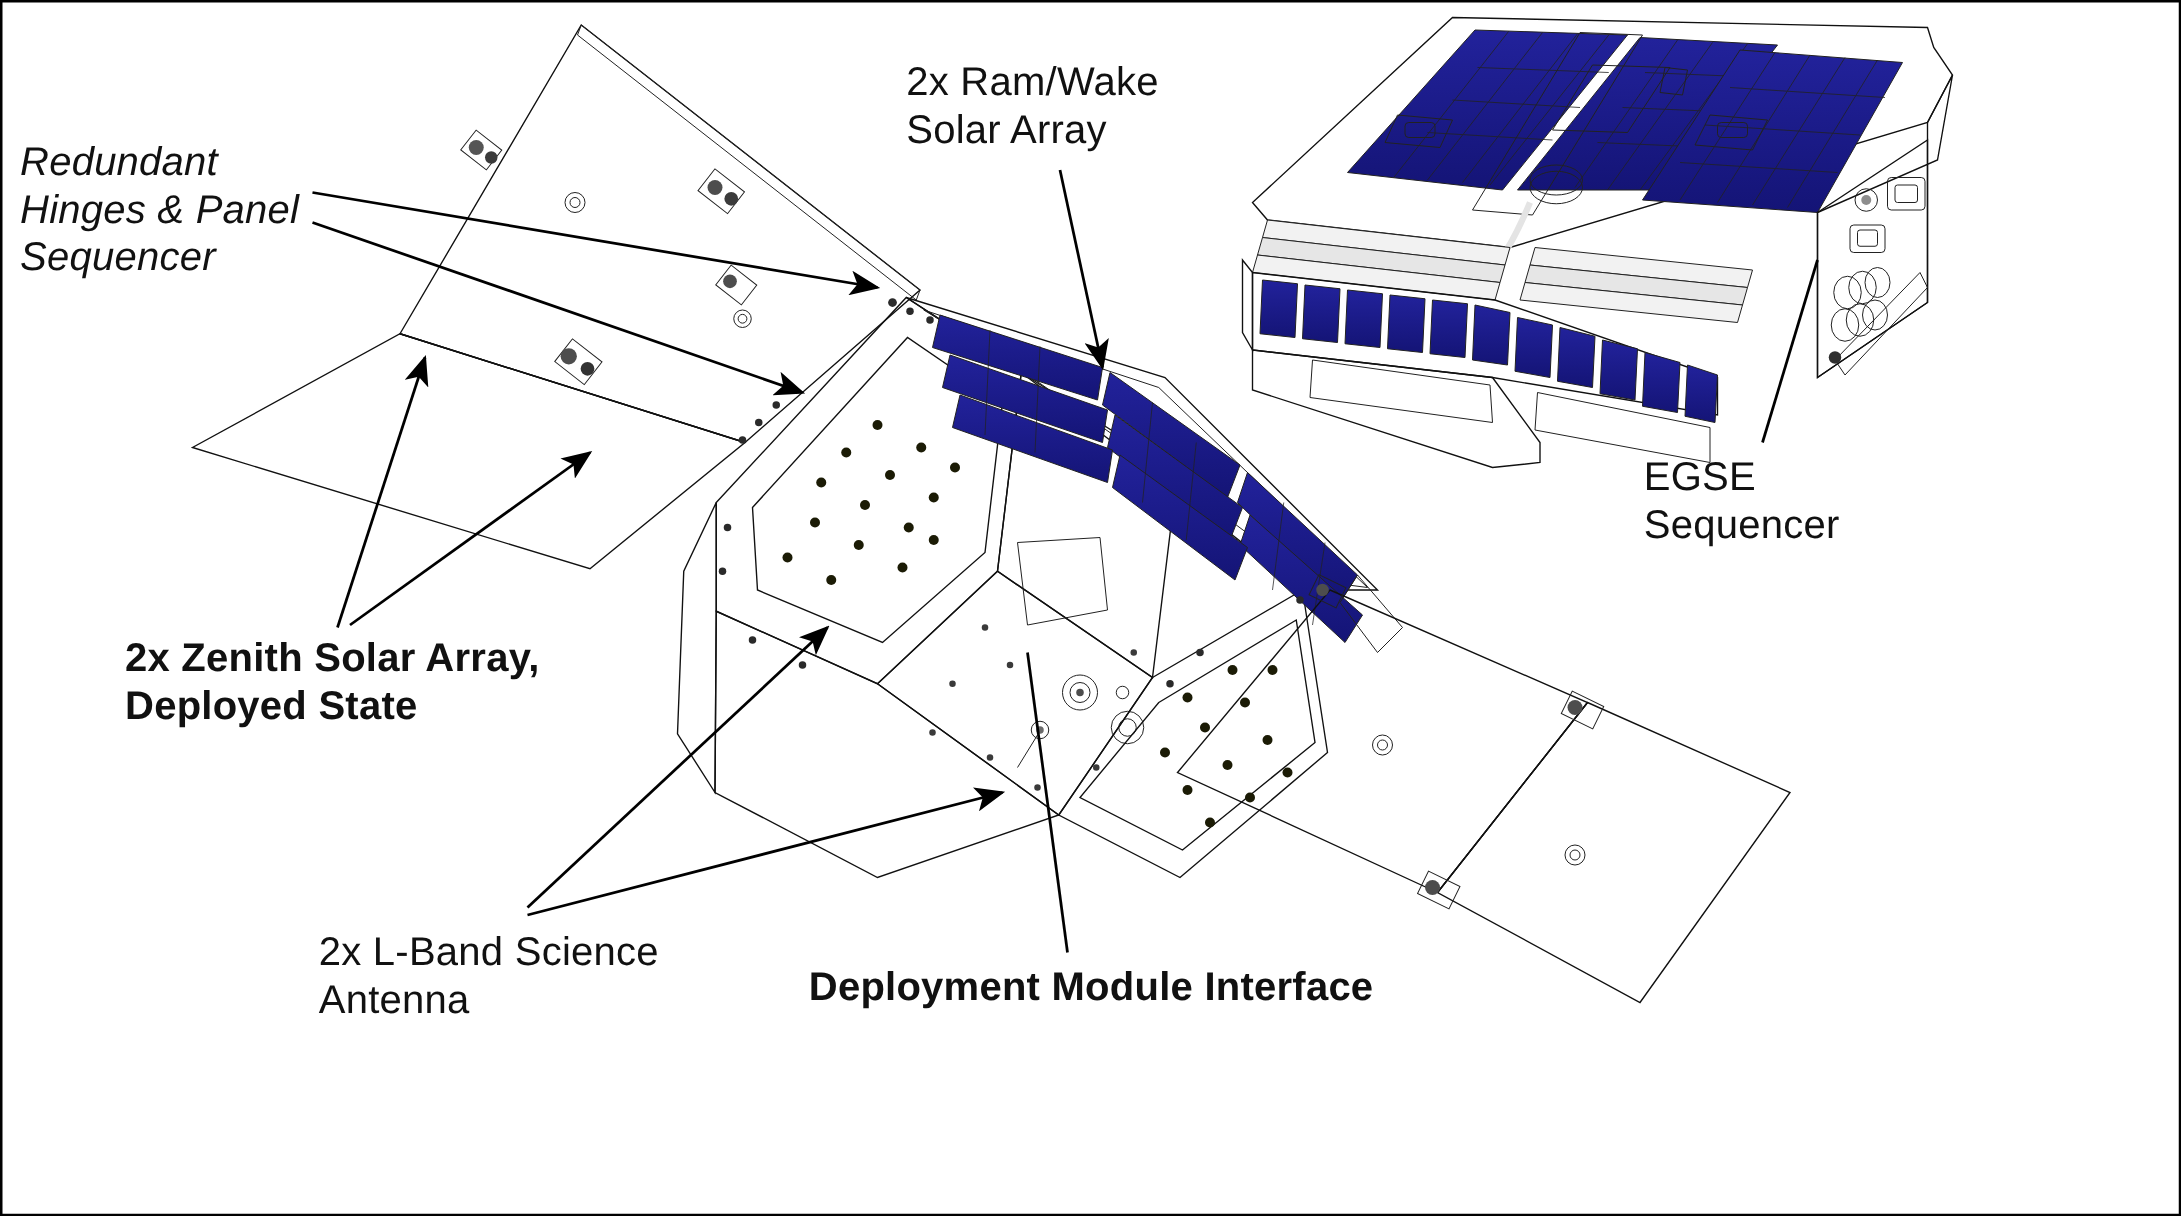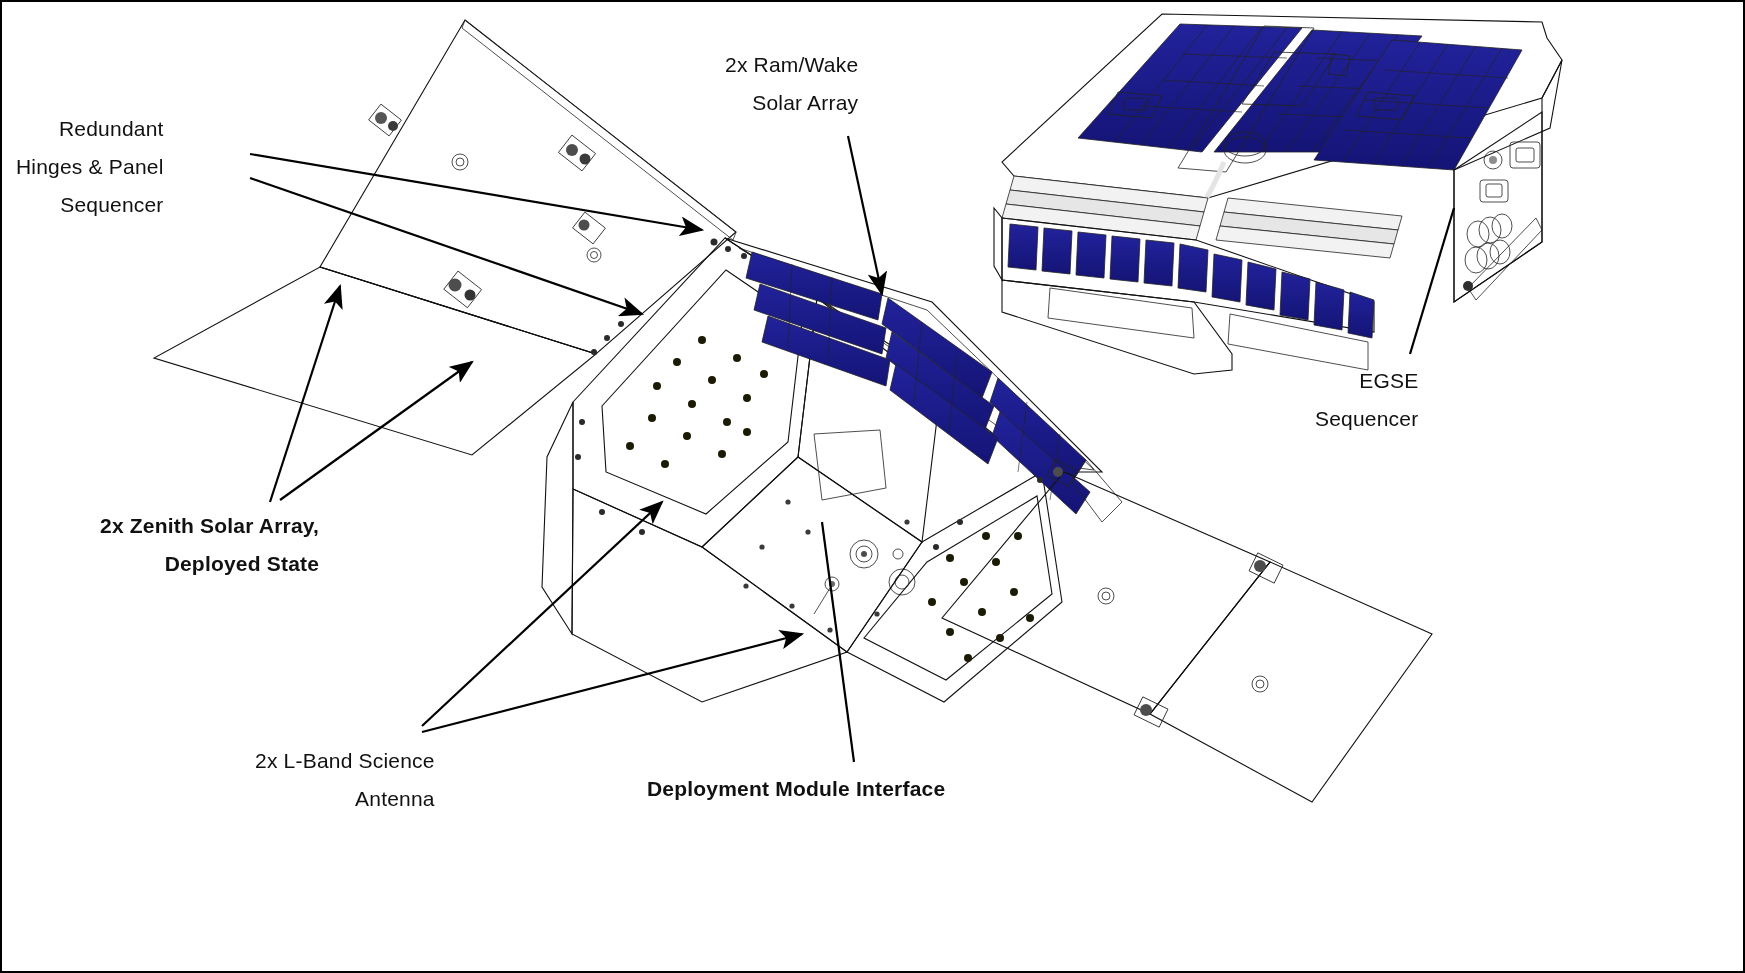--- a/index.html
+++ b/index.html
@@ -1,21 +1,21 @@
 <!DOCTYPE html>
 <html><head>
 <meta charset="utf-8">
 <style>
   html,body{margin:0;padding:0;background:#ffffff;}
   body{width:1745px;height:973px;overflow:hidden;
        font-family:"Liberation Sans",sans-serif;}
   #figure{position:relative;width:1745px;height:973px;background:#fff;
           border:2px solid #000;box-sizing:border-box;}
-  .label{position:absolute;color:#111;font-size:21px;line-height:38px;
-         font-family:"Liberation Sans",sans-serif;white-space:pre;letter-spacing:.2px;text-align:right;}
+  .label{position:absolute;color:#111;font-size:32px;line-height:38px;
+         font-family:"Liberation Sans",sans-serif;white-space:pre;letter-spacing:.2px;}
   svg.art{position:absolute;left:0;top:0;width:1745px;height:973px;}
   .ln{stroke:#000;stroke-width:2.2;fill:none;}
   .thin{stroke:#111;stroke-width:1.1;fill:none;}
   .thinner{stroke:#222;stroke-width:.8;fill:none;}
 </style>
 </head>
 <body>
 
 <div id="figure">
 
@@ -317,21 +317,21 @@
 
       <path d="M1408,352 L1452,206" class="ln"></path>
 
       <path d="M420,724 L660,500" class="ln" marker-end="url(#arrowhead)"></path>
       <path d="M420,730 L800,632" class="ln" marker-end="url(#arrowhead)"></path>
 
       <path d="M852,760 L820,520" class="ln"></path>
     </g>
   </svg>
 
-  <div class="label" style="left:14px;  top:108px;">Redundant
+  <div class="label" style="left:14px;  top:108px;font-style:italic;">Redundant
 Hinges &amp; Panel
 Sequencer</div>
   <div class="label" style="left:723px; top:44px;">2x Ram/Wake
 Solar Array</div>
   <div class="label" style="left:98px;  top:505px;font-weight:bold;">2x Zenith Solar Array,
 Deployed State</div>
   <div class="label" style="left:1313px;top:360px;">EGSE
 Sequencer</div>
   <div class="label" style="left:253px; top:740px;">2x L-Band Science
 Antenna</div>

